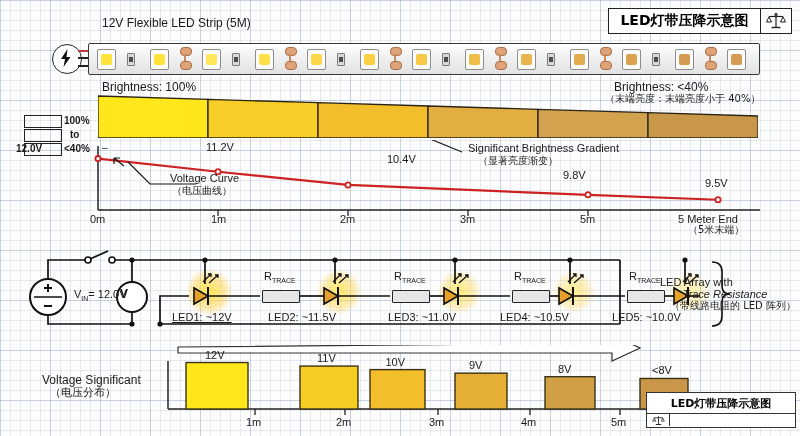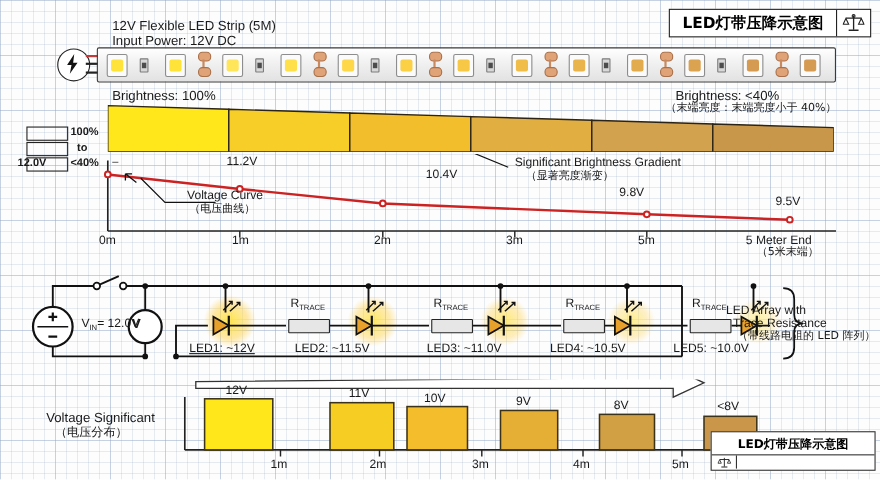--- a/index.html
+++ b/index.html
@@ -99,21 +99,20 @@
         <line x1="3" y1="4.5" x2="17" y2="4.5" stroke="#222" stroke-width="1.2"></line>
         <line x1="5.5" y1="15.5" x2="14.5" y2="15.5" stroke="#222" stroke-width="1.4"></line>
         <circle cx="10" cy="2.6" r="1.3" fill="none" stroke="#222" stroke-width="1"></circle>
         <path d="M0.5 10 L3 4.8 L5.5 10 Z" fill="none" stroke="#222" stroke-width="1"></path>
         <path d="M14.5 10 L17 4.8 L19.5 10 Z" fill="none" stroke="#222" stroke-width="1"></path>
       </svg>
     </div>
   </div>
 
   <div class="abs t t12" style="left:102px;top:16px;">12V Flexible LED Strip (5M)</div>
-  <div class="abs t t12" style="left:102px;top:30px;">Input Power: 12V DC</div>
 
   <div class="abs" id="plug-circle">
     <svg width="24" height="24" viewBox="0 0 24 24" style="position:absolute;left:1px;top:1px;">
       <path d="M13.5 3 L7 13 L11 13 L9.5 21 L16.5 11 L12.5 11 Z" fill="#111"></path>
     </svg>
   </div>
   <div class="abs wire" style="left:78px;top:50px;width:14px;background:#c23a3a;"></div>
   <div class="abs wire" style="left:78px;top:57px;width:14px;background:#222;"></div>
   <div class="abs wire" style="left:78px;top:65px;width:14px;background:#222;"></div>
 
@@ -332,21 +331,21 @@
         <line x1="160" y1="76" x2="620" y2="76" stroke="#111" stroke-width="1.7" fill="none"></line>
         <path d="M712 14 Q722 14 722 24 L722 38 Q722 46 730 46 Q722 46 722 54 L722 68 Q722 78 712 78" fill="none" stroke="#111" stroke-width="1.6"></path>
       </g>
   </svg>
   <div class="abs t t11" style="left:74px;top:288px;">
     <span>V</span><sub style="font-size:7px">IN</sub><span>= 12.0V</span>
   </div>
   <div class="abs t t12 b" style="left:120px;top:287px;">V</div>
 
   <div class="abs t t11" style="left:660px;top:276px;width:130px;">LED Array with</div>
-  <div class="abs t t11" style="left:644px;top:288px;text-align:center;width:130px;">Trace Resistance</div>
+  <div class="abs t t11" style="left:660px;top:288px;text-align:center;width:130px;font-style:italic;">Trace Resistance</div>
   <div class="abs t t10 cn" style="left:650px;top:300px;text-align:center;width:166px;">（带线路电阻的 LED 阵列）</div>
 
   <div id="led-labels">
       <div class="abs t t11" style="left: 172px; top: 311px; text-decoration: underline;">LED1: ~12V</div>
       <div class="abs t t11" style="left: 268px; top: 311px;">LED2: ~11.5V</div>
       <div class="abs t t11" style="left: 388px; top: 311px;">LED3: ~11.0V</div>
       <div class="abs t t11" style="left: 500px; top: 311px;">LED4: ~10.5V</div>
       <div class="abs t t11" style="left: 612px; top: 311px;">LED5: ~10.0V</div>
     </div>
   <div id="rtrace-labels">

